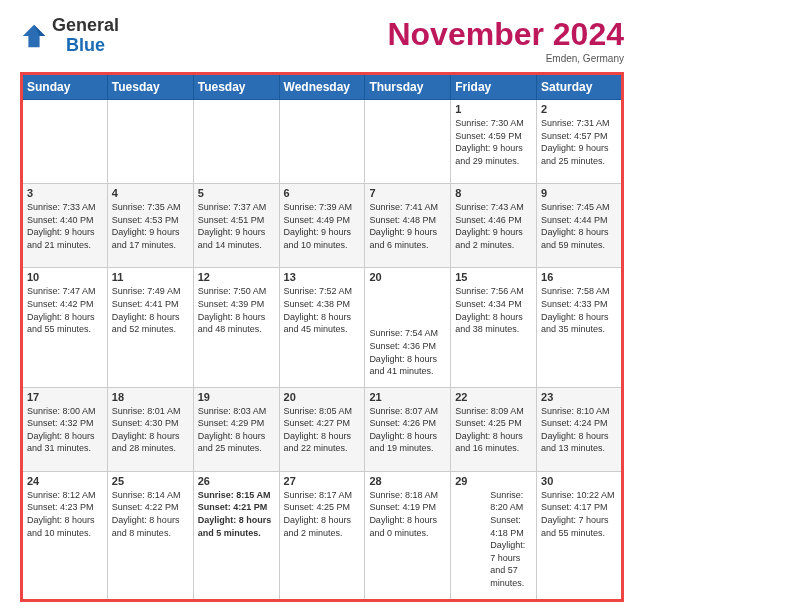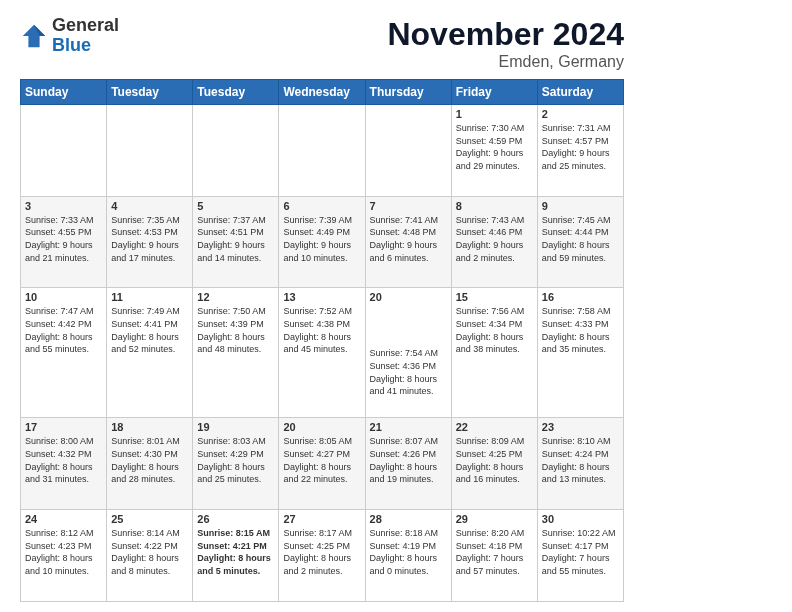--- a/index.html
+++ b/index.html
@@ -34,41 +34,42 @@
     }
     .logo-general {
       font-size: 18px;
       font-weight: bold;
       color: #333;
     }
     .logo-blue {
       font-size: 18px;
       font-weight: bold;
       color: #1a6bb5;
+      text-align: center;
     }
     .logo-icon {
       width: 28px;
       height: 28px;
       margin-right: 4px;
     }
     .title-block {
       text-align: right;
     }
     .month-title {
       font-size: 32px;
       font-weight: bold;
-      color: #0f172a;
+      color: #be185d;
     }
     .subtitle {
-      font-size: 16px;
+      font-size: 10px;
       color: #555;
     }
     .calendar {
       flex: 1;
-      border: 1px solid #ef4444;
+      border: 3px solid #ef4444;
       border-collapse: collapse;
       width: 100%;
       table-layout: fixed;
     }
     .calendar th {
       background: #2a6db5;
       color: #fff;
       font-size: 12px;
       font-weight: bold;
       padding: 5px 4px;
@@ -157,21 +158,21 @@
             <div class="day-info" style="white-space: pre-line;">Sunrise: 7:31 AM
 Sunset: 4:57 PM
 Daylight: 9 hours
 and 25 minutes.</div>
           </td>
         </tr>
         <tr>
           <td>
             <span class="day-num">3</span>
             <div class="day-info" style="white-space: pre-line;">Sunrise: 7:33 AM
-Sunset: 4:55 PM
+Sunset: 4:40 PM
 Daylight: 9 hours
 and 21 minutes.</div>
           </td>
           <td>
             <span class="day-num">4</span>
             <div class="day-info" style="white-space: pre-line;">Sunrise: 7:35 AM
 Sunset: 4:53 PM
 Daylight: 9 hours
 and 17 minutes.</div>
           </td>
@@ -344,21 +345,21 @@
           </td>
           <td>
             <span class="day-num">28</span>
             <div class="day-info" style="white-space: pre-line;">Sunrise: 8:18 AM
 Sunset: 4:19 PM
 Daylight: 8 hours
 and 0 minutes.</div>
           </td>
           <td>
             <span class="day-num">29</span>
-            <div class="day-info" style="white-space: pre-line;">Sunrise: 8:20 AM
+            <div class="day-info" style="white-space: pre-line; margin-left: 35px;">Sunrise: 8:20 AM
 Sunset: 4:18 PM
 Daylight: 7 hours
 and 57 minutes.</div>
           </td>
           <td>
             <span class="day-num">30</span>
             <div class="day-info" style="white-space: pre-line;">Sunrise: 10:22 AM
 Sunset: 4:17 PM
 Daylight: 7 hours
 and 55 minutes.</div>

